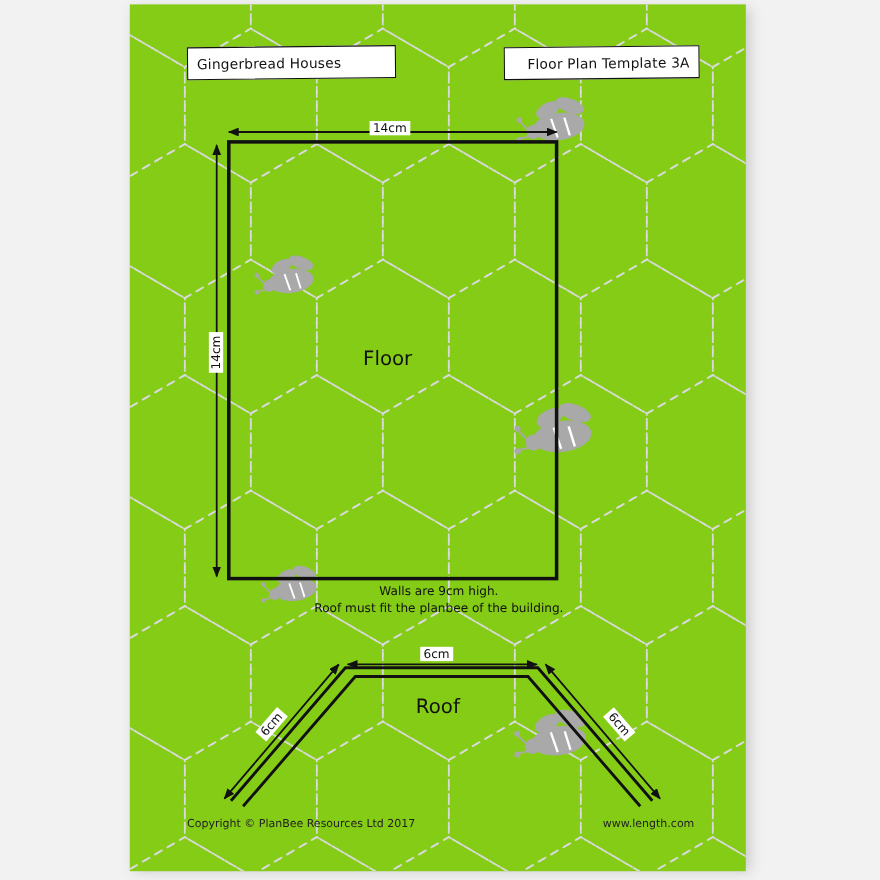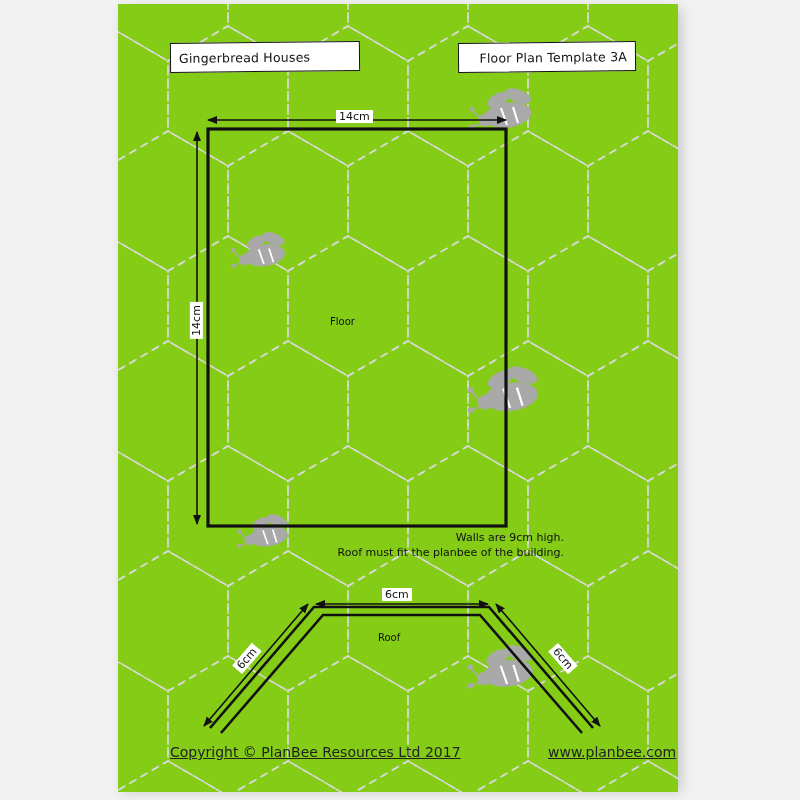--- a/index.html
+++ b/index.html
@@ -96,49 +96,48 @@
     top: 0;
     width: 560px;
     height: 788px;
   }
 
   .note {
     position: absolute;
     font-family: "DejaVu Sans", sans-serif;
     font-size: 11px;
     color: #111111;
-    text-align: right;
+    text-align: center;
     white-space: nowrap;
   }
 
   .dimlabel {
     position: absolute;
     font-family: "DejaVu Sans", sans-serif;
     font-size: 11px;
     color: #111111;
     background: #ffffff;
     padding: 0 3px;
     white-space: nowrap;
   }
 
   .shapelabel {
     position: absolute;
     font-family: "DejaVu Sans", sans-serif;
+    font-size: 18px;
+    color: #111111;
+    white-space: nowrap;
+  }
+
+  .footer {
+    position: absolute;
+    font-family: "DejaVu Sans", sans-serif;
     font-size: 10px;
-    color: #111111;
-    white-space: nowrap;
-  }
-
-  .footer {
-    position: absolute;
-    font-family: "DejaVu Sans", sans-serif;
-    font-size: 14px;
     color: #222222;
     white-space: nowrap;
-    text-decoration: underline;
   }
   .footer-left { left: 52px; top: 740px; }
   .footer-right { left: 430px; top: 740px; }
 
   .rot90 { transform: rotate(-90deg); transform-origin: center center; }
 </style>
 </head>
 <body>
 
 <div id="page">
@@ -339,16 +338,16 @@
 
     <div class="note" style="left:116px; top:527px; width:330px;">Walls are 9cm high.</div>
     <div class="note" style="left:116px; top:542px; width:330px;">Roof must fit the planbee of the building.</div>
 
     <div class="dimlabel" style="left:264px; top:584px;">6cm</div>
     <div class="dimlabel" style="left:114px; top:648px; transform:rotate(-49deg);">6cm</div>
     <div class="dimlabel" style="left:430px; top:648px; transform:rotate(49deg);">6cm</div>
     <div class="shapelabel" style="left:260px; top:628px;">Roof</div>
 
     <div class="footer footer-left">Copyright © PlanBee Resources Ltd 2017</div>
-    <div class="footer footer-right">www.planbee.com</div>
+    <div class="footer footer-right">www.length.com</div>
 
   </div>
 </div>
 
 </body></html>

